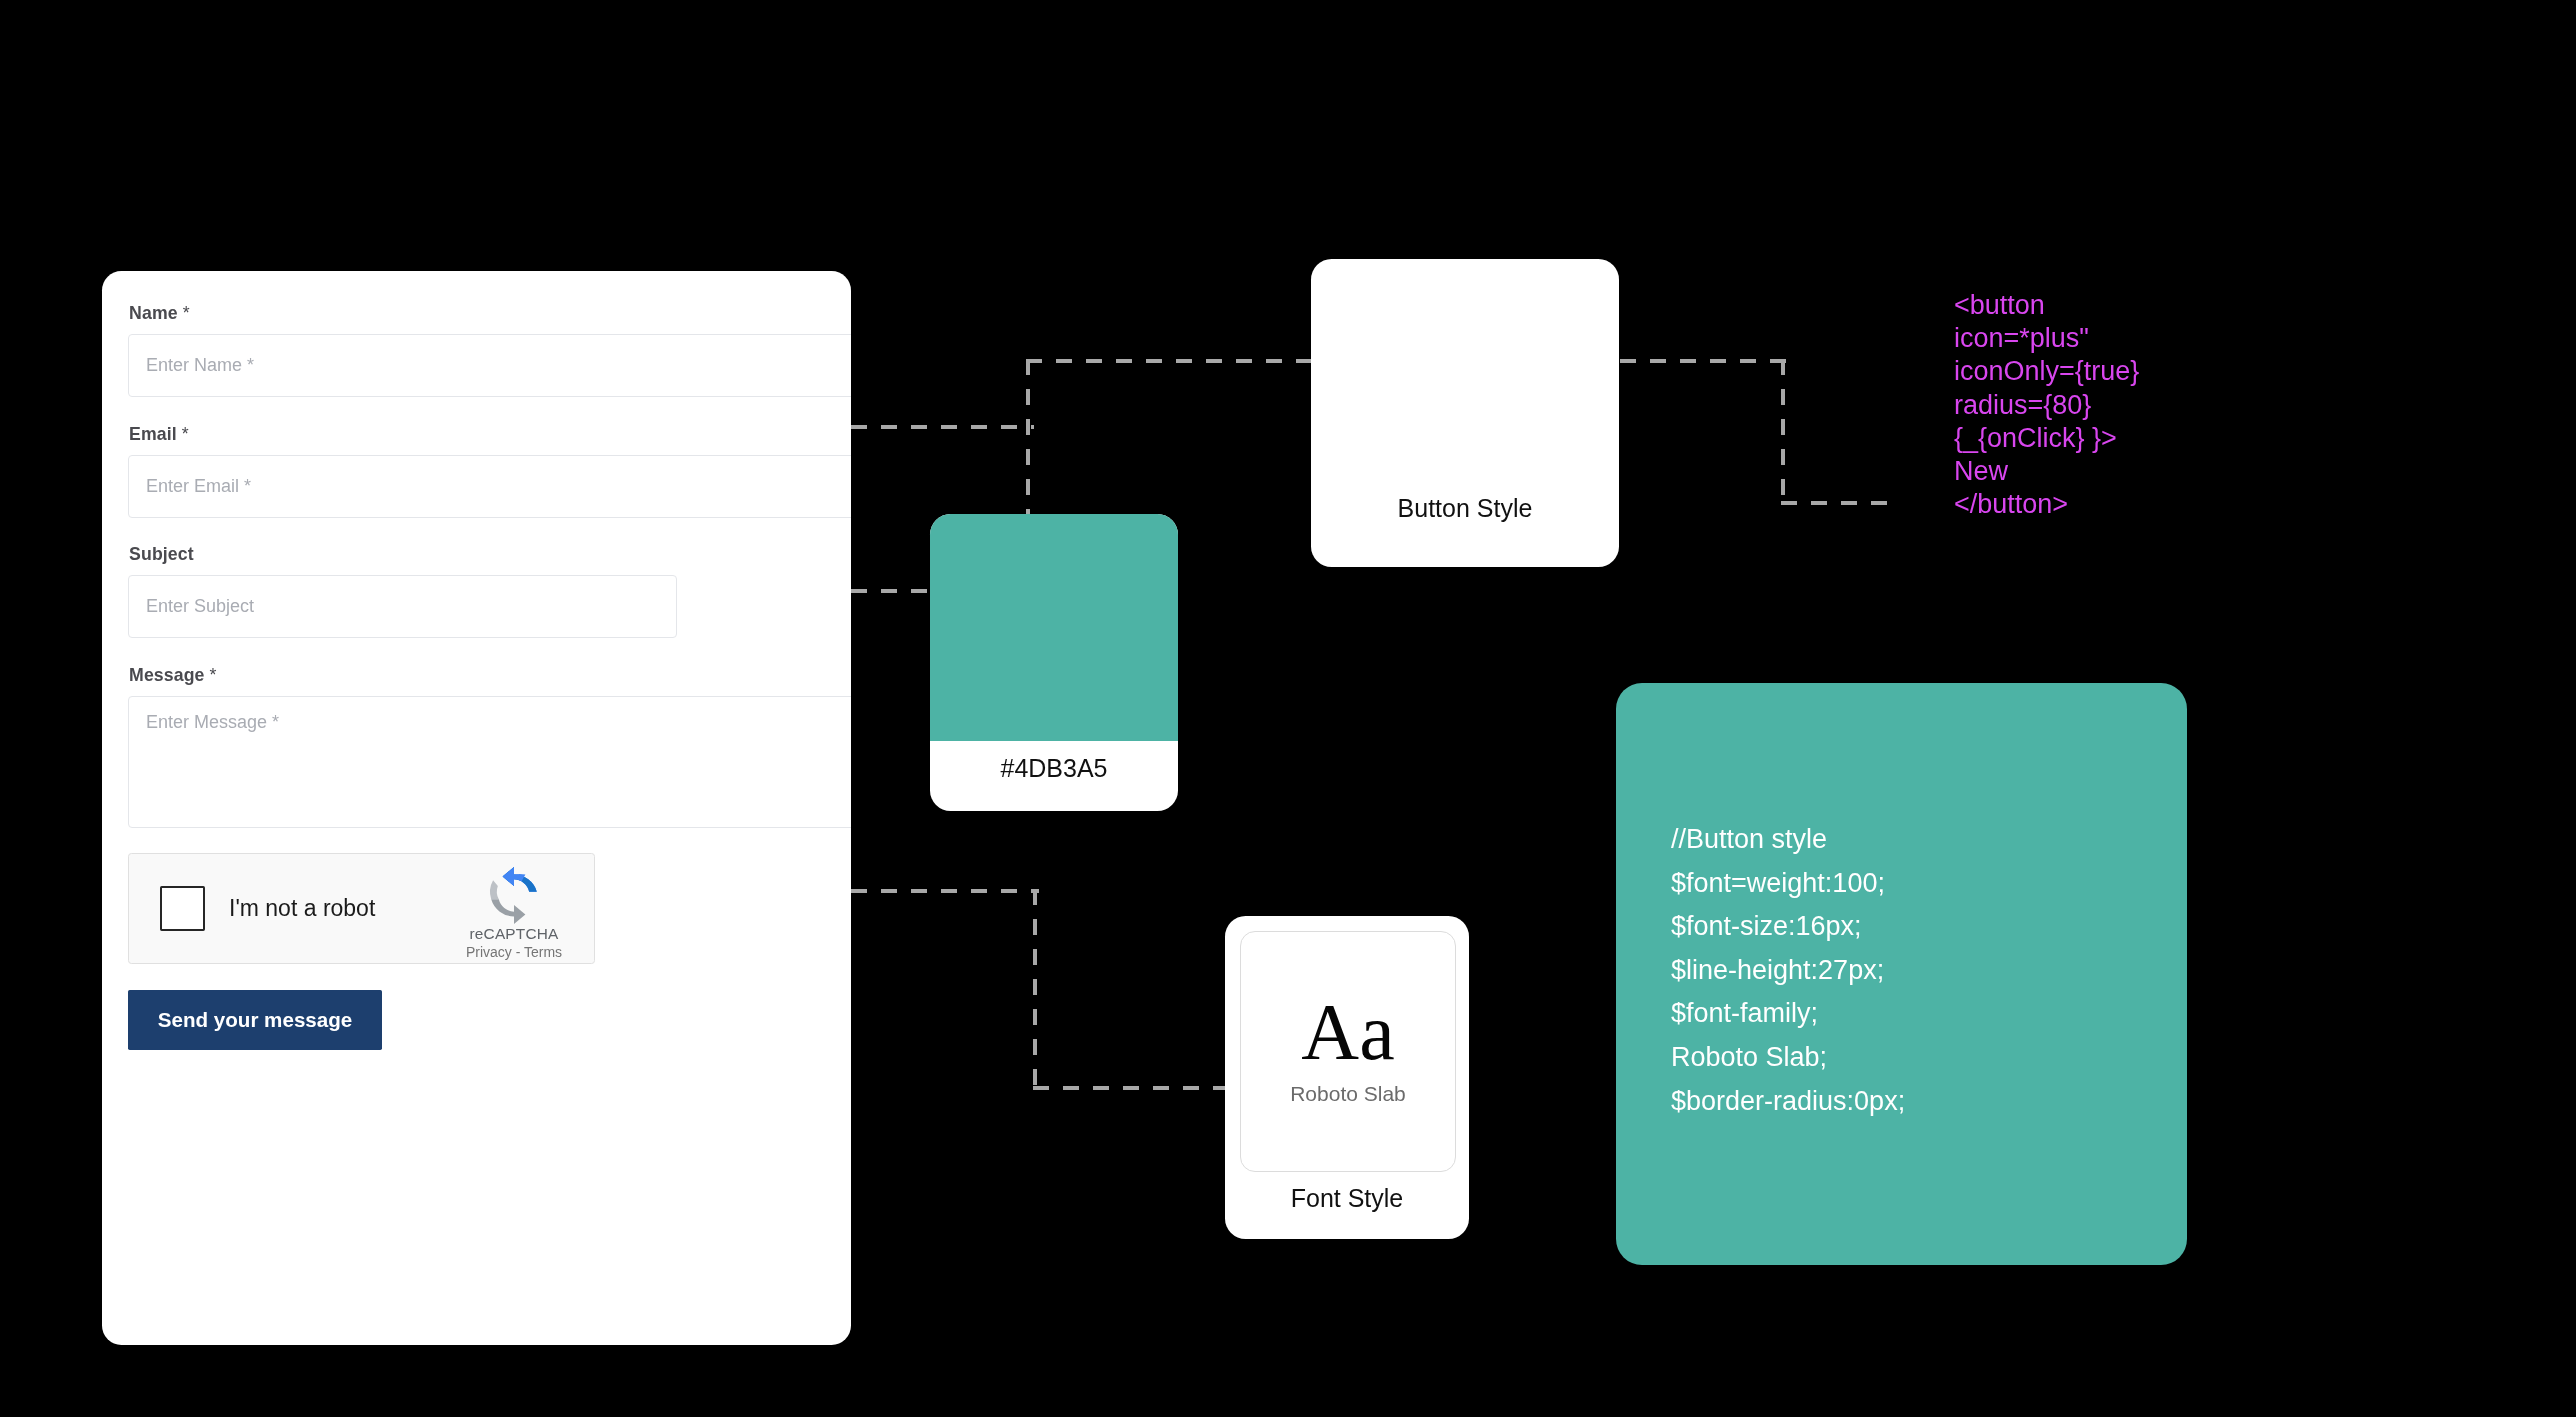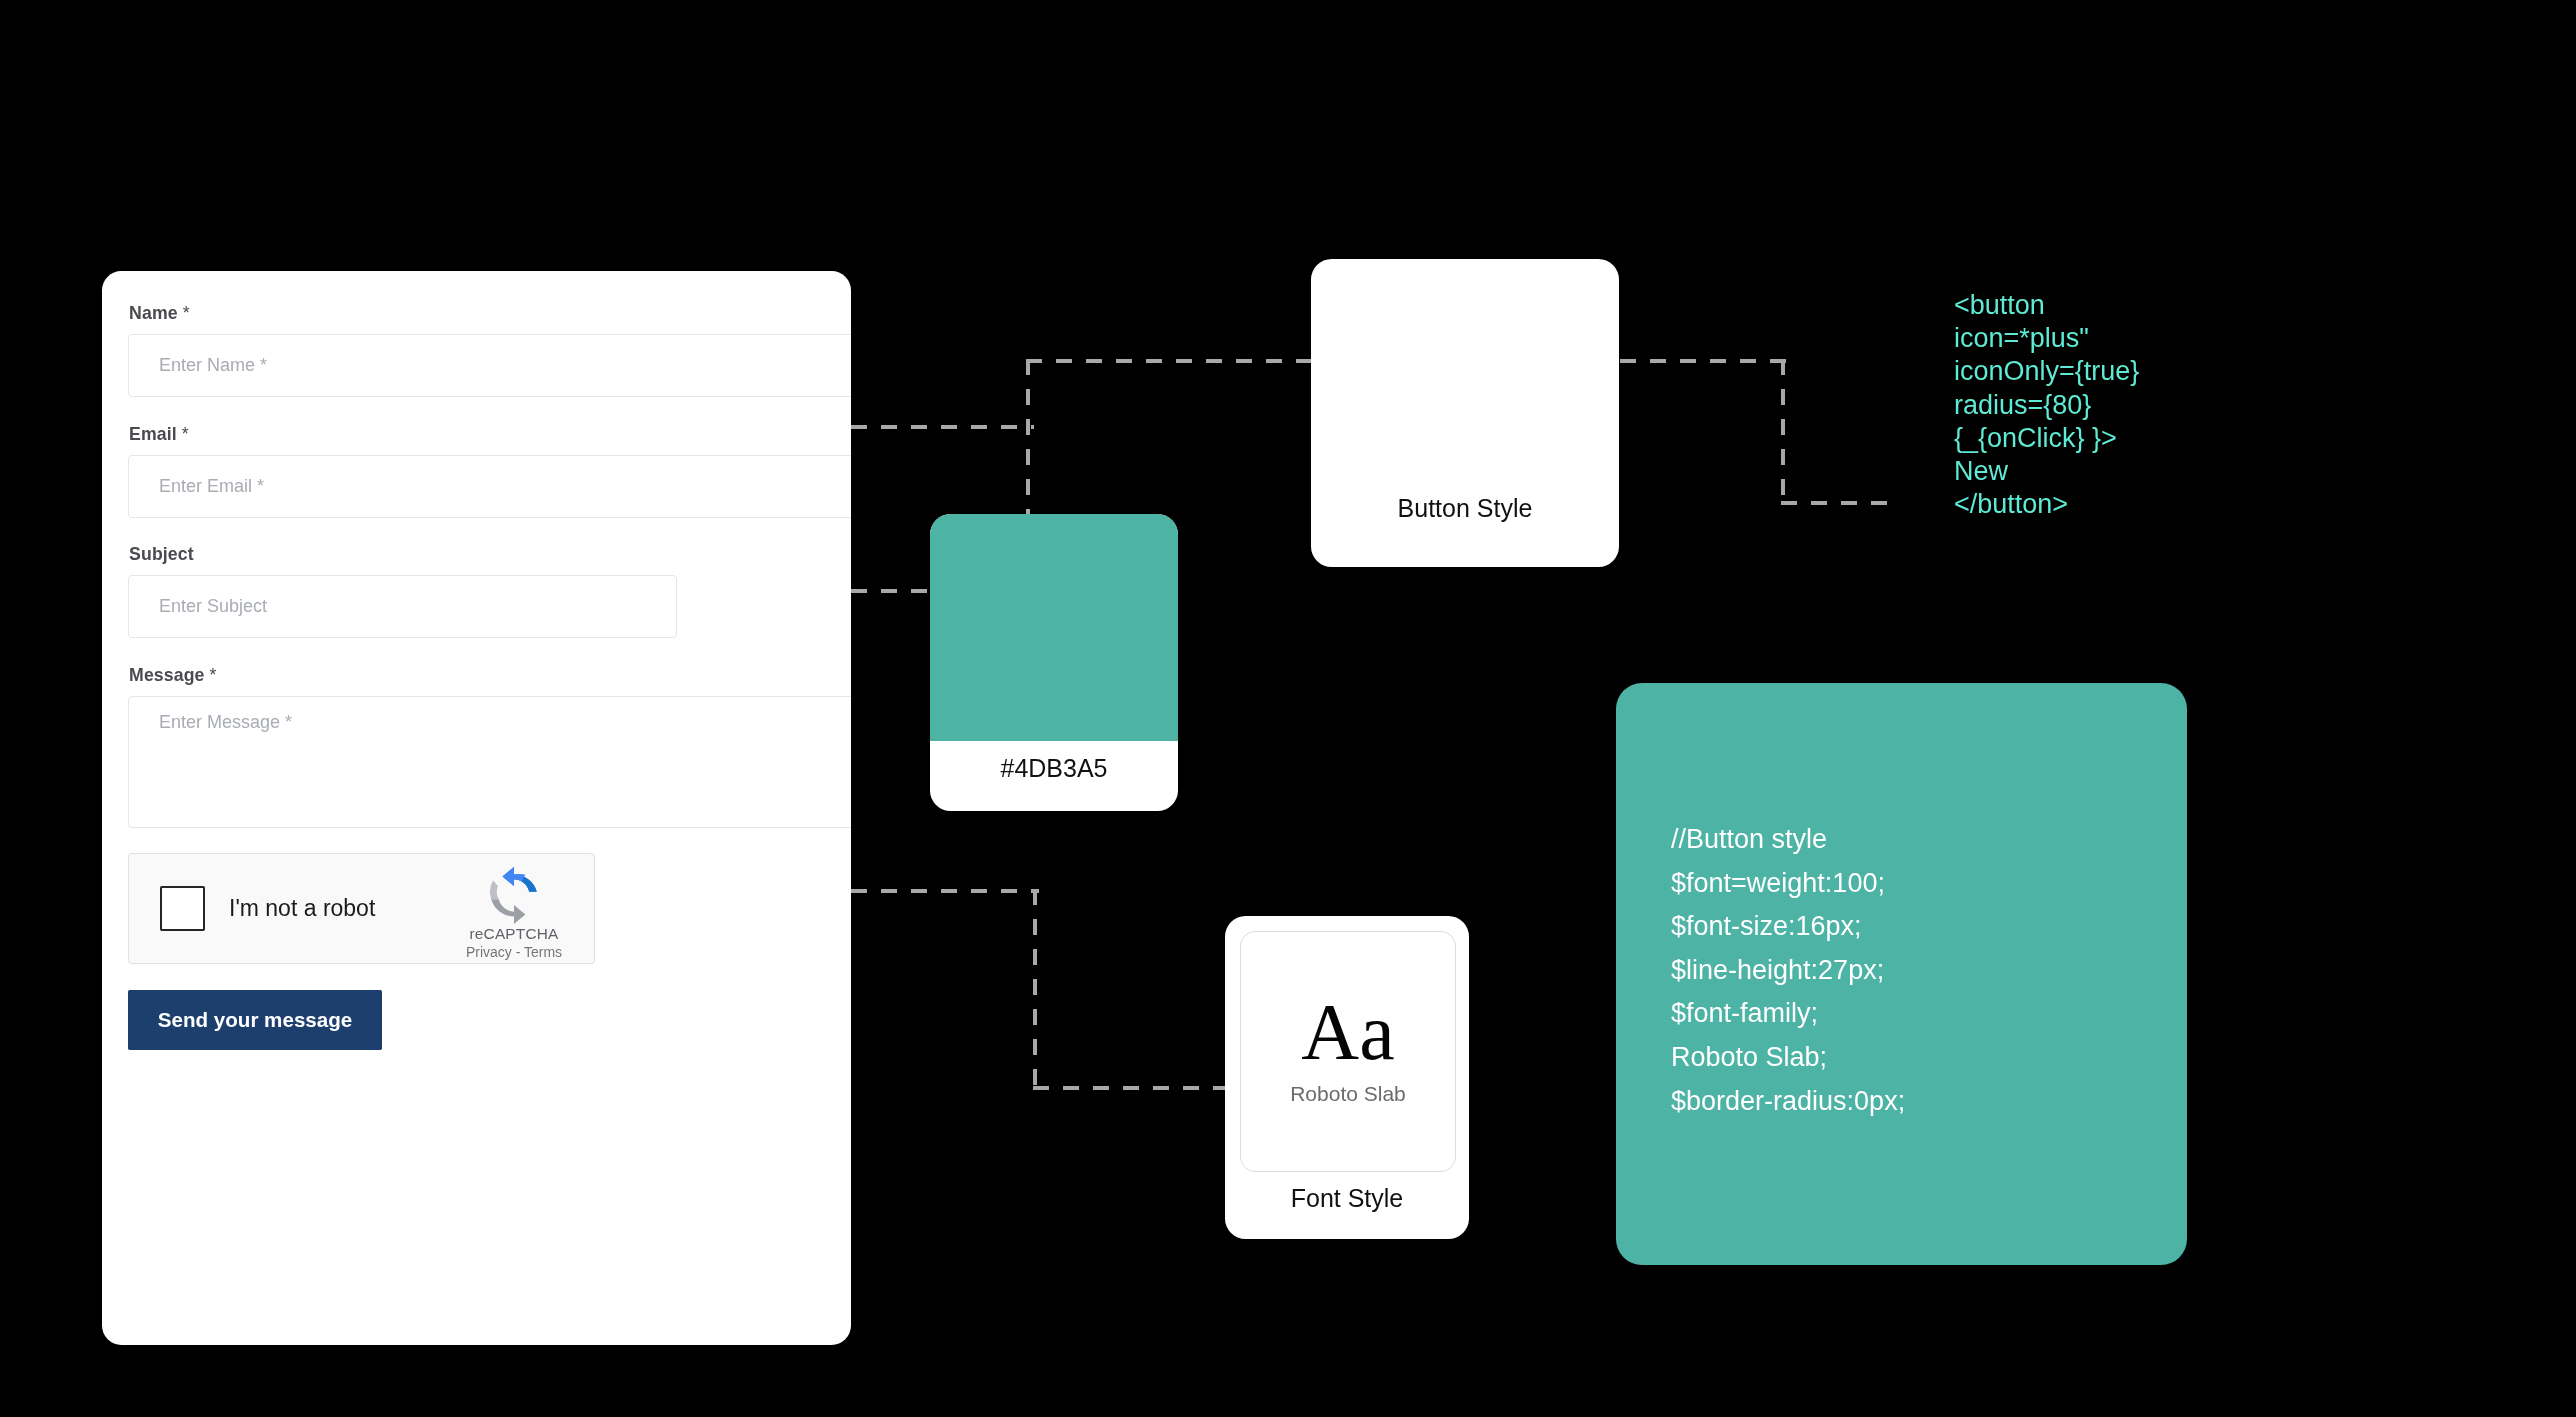--- a/index.html
+++ b/index.html
@@ -28,21 +28,21 @@
   .form-inner{padding:32px 0 0 26px;width:799px;}
   .fld{margin-bottom:5.7px;}
   .fld-label{
     font-size:17.7px;font-weight:bold;color:#4a4a4f;letter-spacing:0.1px;
     margin:0 0 10.3px 1.1px;display:block;
   }
   .fld-label .star{font-weight:normal;}
   .inp{
     box-sizing:border-box;border:0.9px solid #e4e6ea;border-radius:4px;
     background:#fff;color:#a9acb3;font-size:18px;
-    display:flex;align-items:center;padding-left:30px;
+    display:flex;align-items:center;padding-left:17px;
   }
   .inp.wide{width:731px;height:63px;}
   .inp.subject{width:549px;height:63px;}
   .inp.msg{
     width:731px;height:132px;align-items:flex-start;padding-top:15px;
   }
   .gap{height:20.6px;}
   
   .recap{
     margin-top:25px;width:467px;height:111px;box-sizing:border-box;
@@ -106,21 +106,21 @@
   #font-aa{
     font-family:"Liberation Serif",serif;font-size:80px;color:#060606;
     line-height:1;margin-top:-5.7px;
   }
   #font-name{font-size:21px;color:#6b6b6b;margin-top:10.3px;}
   #fontstyle-card .pcard-caption{top:268px;}
 
   
   #jsx-code{
     position:absolute;left:1954px;top:289px;width:320px;
-    color:#5eead4;font-size:27px;line-height:1.23;
+    color:#d946ef;font-size:27px;line-height:1.23;
   }
   #jsx-code .ln{white-space:pre;}
 
   #css-panel{
     position:absolute;left:1616px;top:683px;width:571px;height:582px;
     background:#4DB3A5;border-radius:26px;
   }
   #css-code{
     position:absolute;left:55px;top:135px;width:491px;
     color:#fff;font-size:27px;line-height:1.615;

